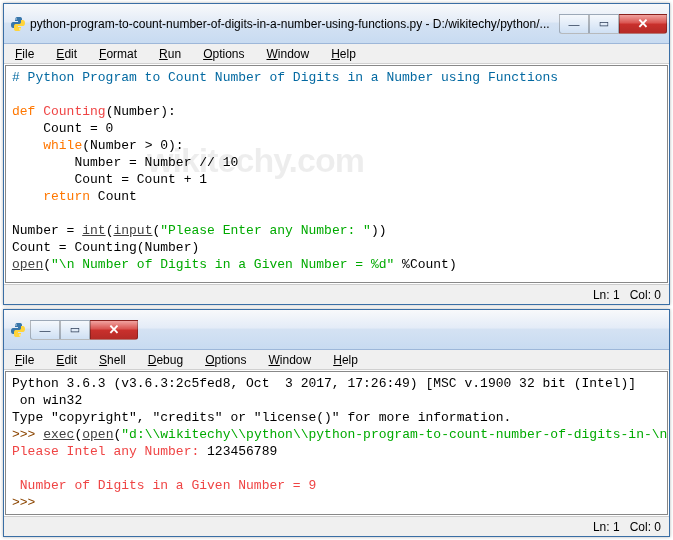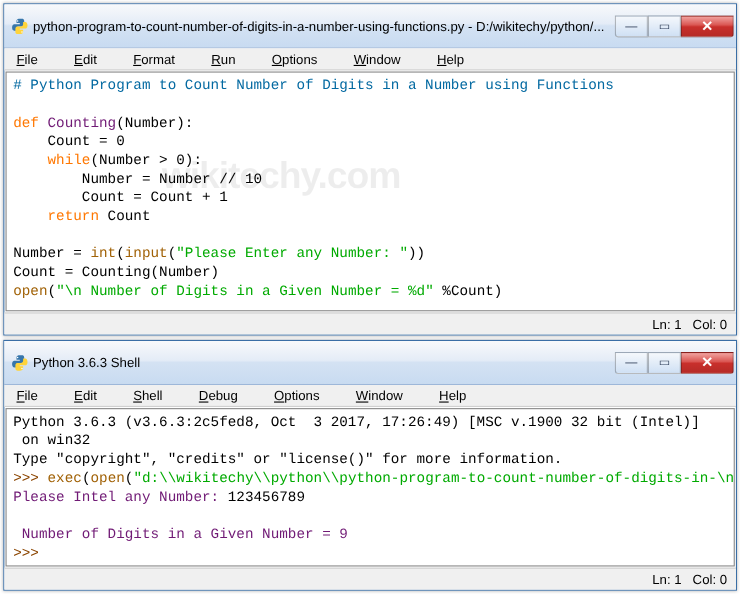--- a/index.html
+++ b/index.html
@@ -66,21 +66,21 @@
     font-weight: bold;
     font-size: 13px;
   }
   .menubar {
     height: 20px;
     background: #f0f0f0;
     border-bottom: 1px solid #d0d0d0;
     display: flex;
     align-items: center;
     padding: 0 4px;
-    gap: 19px;
+    gap: 8px;
   }
   .menuitem {
     padding: 2px 7px;
     font-size: 12px;
     text-decoration: underline;
     text-decoration-color: transparent;
     cursor: pointer;
   }
   .menuitem::first-letter { text-decoration: underline; }
   .content {
@@ -103,22 +103,22 @@
     border-top: 1px solid #ccc;
     display: flex;
     justify-content: flex-end;
     align-items: center;
     padding: 0 8px;
     font-size: 12px;
     gap: 10px;
   }
   .c-red { color: #0369a1; }
   .c-orange { color: #ff7700; }
-  .c-blue { color: #701a75; }
-  .c-purple { color: #a16207; }
+  .c-blue { color: #ef4444; }
+  .c-purple { color: #404040; text-decoration: underline; }
   .c-green { color: #00aa00; }
   .c-brown { color: #8b4500; }
   .watermark {
     position: absolute;
     color: rgba(0,0,0,0.07);
     font-family: Arial, sans-serif;
     font-weight: bold;
     font-size: 34px;
     pointer-events: none;
     letter-spacing: -1px;
@@ -176,21 +176,20 @@
 <div class="window w2">
   <div class="titlebar">
     <span class="icon">
       <svg width="16" height="16" viewBox="0 0 16 16">
           <path fill="#3776ab" d="M8 1C5 1 5 3 5 3v2h3v1H3S1 6 1 9s2 3 2 3h2v-2s0-2 2-2h3s2 0 2-2V3s0-2-2-2H8z"></path>
           <circle cx="6" cy="3" r=".7" fill="#fff"></circle>
           <path fill="#ffd43b" d="M8 15c3 0 3-2 3-2v-2H8v-1h5s2 0 2-3-2-3-2-3h-2v2s0 2-2 2H6s-2 0-2 2v3s0 2 2 2h2z"></path>
           <circle cx="10" cy="13" r=".7" fill="#fff"></circle>
         </svg>
     </span>
-    <span class="title">Python 3.6.3 Shell</span>
     <div class="winbtns">
       <div class="winbtn min">—</div>
       <div class="winbtn max">▭</div>
       <div class="winbtn close">✕</div>
     </div>
   </div>
   <div class="menubar">
     <span class="menuitem">File</span>
     <span class="menuitem">Edit</span>
     <span class="menuitem">Shell</span>

